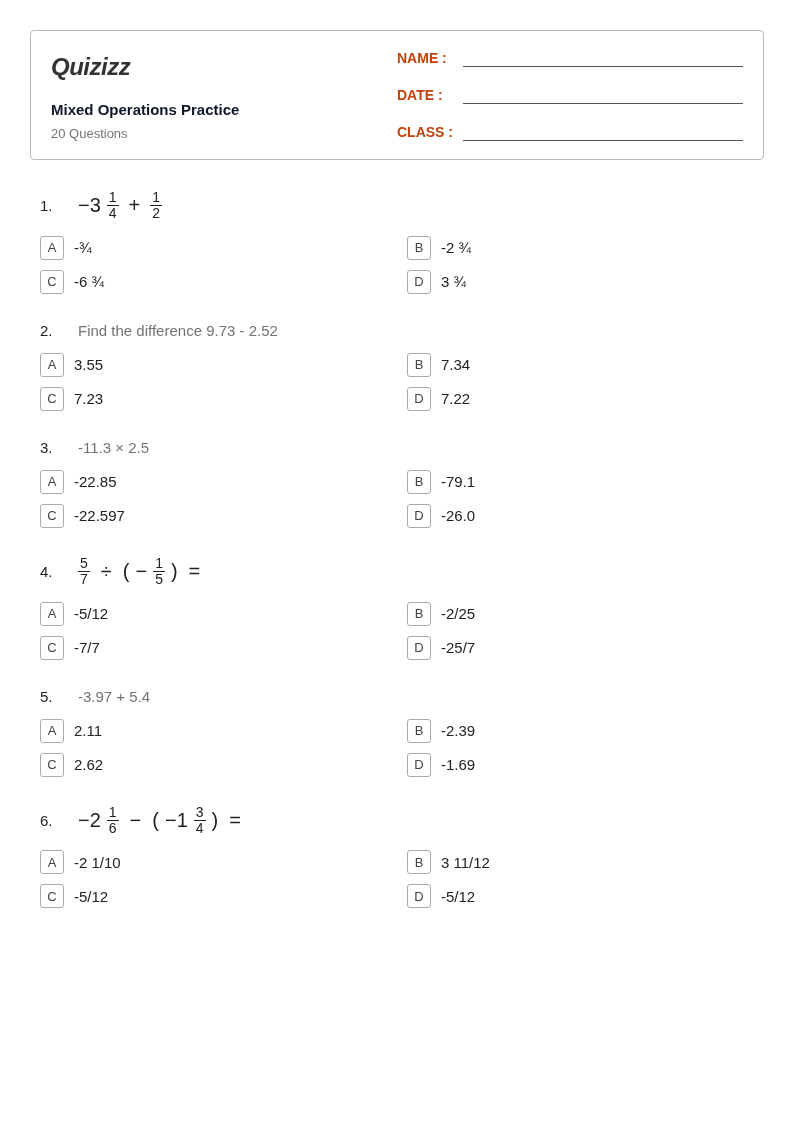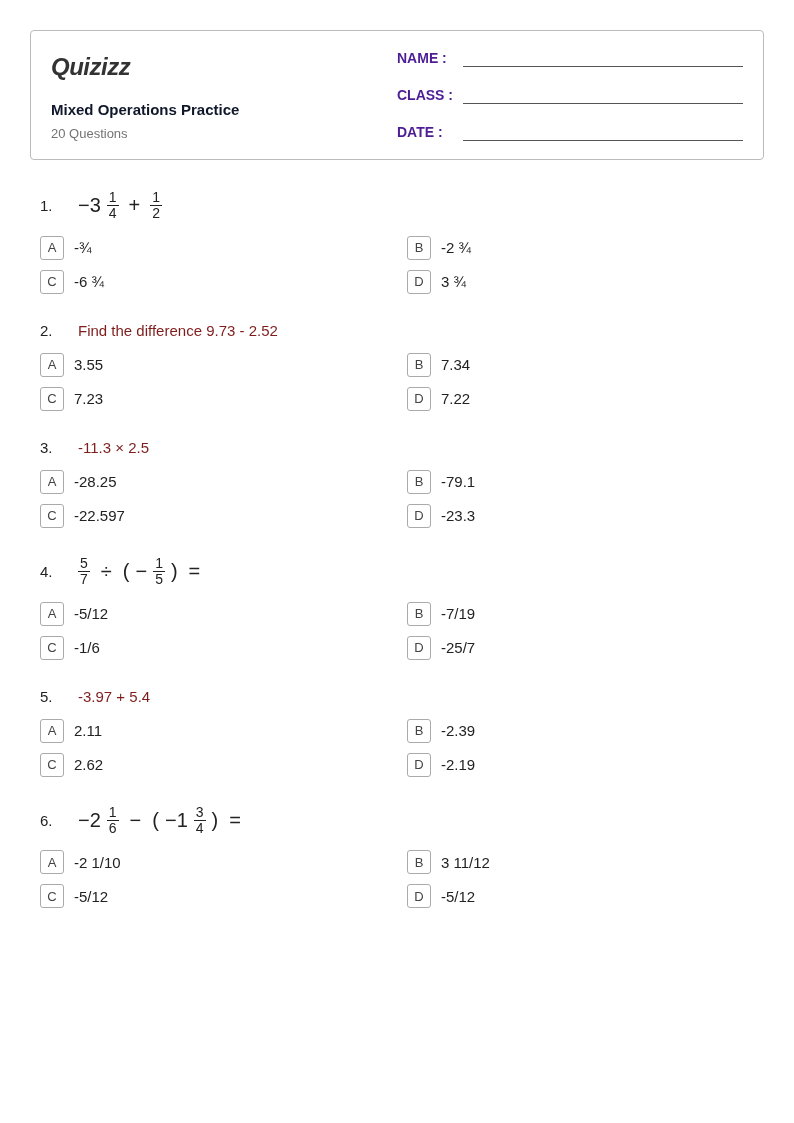--- a/index.html
+++ b/index.html
@@ -56,21 +56,21 @@
     }
     .form-row {
       display: flex;
       align-items: center;
       gap: 6px;
     }
     .form-label {
       font-size: 14px;
       font-weight: bold;
       min-width: 60px;
-      color: #4c1d95;
+      color: #c2410c;
     }
     .form-line {
       flex: 1;
       border: none;
       border-bottom: 1.5px solid #555;
       height: 18px;
       background: transparent;
     }
     
     .questions {
@@ -85,21 +85,21 @@
       margin-bottom: 14px;
       gap: 10px;
     }
     .question-number {
       font-size: 15px;
       color: #222;
       min-width: 28px;
     }
     .question-text {
       font-size: 15px;
-      color: #7f1d1d;
+      color: #737373;
     }
     .math-expr {
       font-size: 20px;
       display: inline-flex;
       align-items: center;
       gap: 6px;
     }
     .fraction {
       display: inline-flex;
       flex-direction: column;
@@ -152,27 +152,27 @@
       </div>
       <div class="quiz-title">Mixed Operations Practice</div>
       <div class="quiz-subtitle">20 Questions</div>
     </div>
     <div class="header-right">
       <div class="form-row">
         <span class="form-label">NAME :</span>
         <div class="form-line"></div>
       </div>
       <div class="form-row">
+        <span class="form-label">DATE :</span>
+        <div class="form-line"></div>
+      </div>
+      <div class="form-row">
         <span class="form-label">CLASS :</span>
         <div class="form-line"></div>
       </div>
-      <div class="form-row">
-        <span class="form-label">DATE :</span>
-        <div class="form-line"></div>
-      </div>
     </div>
   </div>
 
   <div class="questions">
 
     <div class="question-block">
       <div class="question-stem">
         <span class="question-number">1.</span>
         <span class="math-expr">
 
@@ -234,33 +234,33 @@
     </div>
 
     <div class="question-block">
       <div class="question-stem">
         <span class="question-number">3.</span>
         <span class="question-text">-11.3 × 2.5</span>
       </div>
       <div class="options-grid">
         <div class="option">
           <div class="option-label">A</div>
-          <span class="option-text">-28.25</span>
+          <span class="option-text">-22.85</span>
         </div>
         <div class="option">
           <div class="option-label">B</div>
           <span class="option-text">-79.1</span>
         </div>
         <div class="option">
           <div class="option-label">C</div>
           <span class="option-text">-22.597</span>
         </div>
         <div class="option">
           <div class="option-label">D</div>
-          <span class="option-text">-23.3</span>
+          <span class="option-text">-26.0</span>
         </div>
       </div>
     </div>
 
     <div class="question-block">
       <div class="question-stem">
         <span class="question-number">4.</span>
         <span class="math-expr">
 
           <span class="fraction">
@@ -278,25 +278,25 @@
           <span style="font-size:20px; margin-left:5px;">=</span>
         </span>
       </div>
       <div class="options-grid">
         <div class="option">
           <div class="option-label">A</div>
           <span class="option-text">-5/12</span>
         </div>
         <div class="option">
           <div class="option-label">B</div>
-          <span class="option-text">-7/19</span>
-        </div>
-        <div class="option">
-          <div class="option-label">C</div>
-          <span class="option-text">-1/6</span>
+          <span class="option-text">-2/25</span>
+        </div>
+        <div class="option">
+          <div class="option-label">C</div>
+          <span class="option-text">-7/7</span>
         </div>
         <div class="option">
           <div class="option-label">D</div>
           <span class="option-text">-25/7</span>
         </div>
       </div>
     </div>
 
     <div class="question-block">
       <div class="question-stem">
@@ -311,21 +311,21 @@
         <div class="option">
           <div class="option-label">B</div>
           <span class="option-text">-2.39</span>
         </div>
         <div class="option">
           <div class="option-label">C</div>
           <span class="option-text">2.62</span>
         </div>
         <div class="option">
           <div class="option-label">D</div>
-          <span class="option-text">-2.19</span>
+          <span class="option-text">-1.69</span>
         </div>
       </div>
     </div>
 
     <div class="question-block">
       <div class="question-stem">
         <span class="question-number">6.</span>
         <span class="math-expr">
 
           <span style="font-size:20px;">−2</span>

